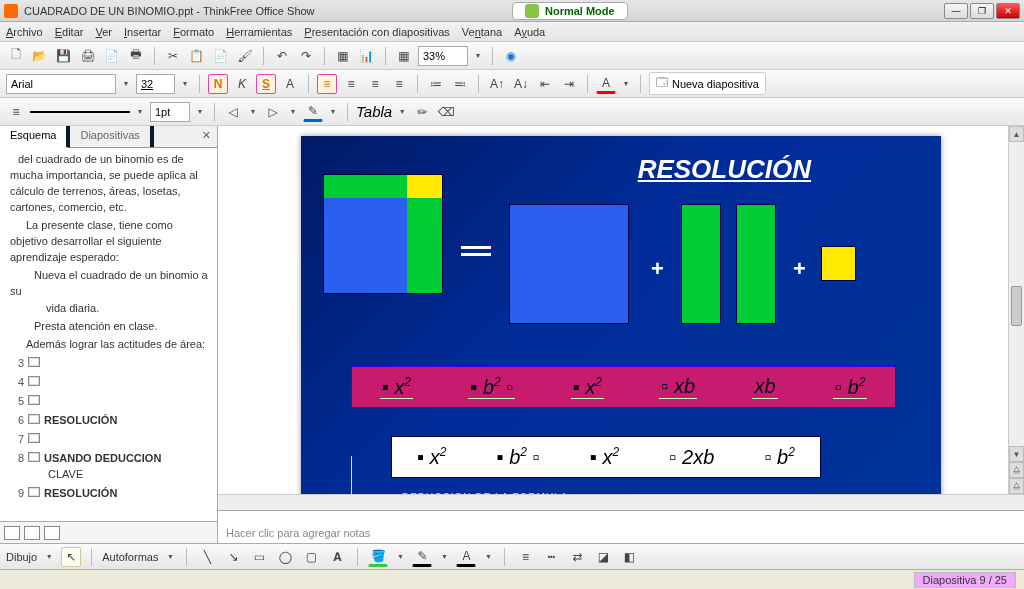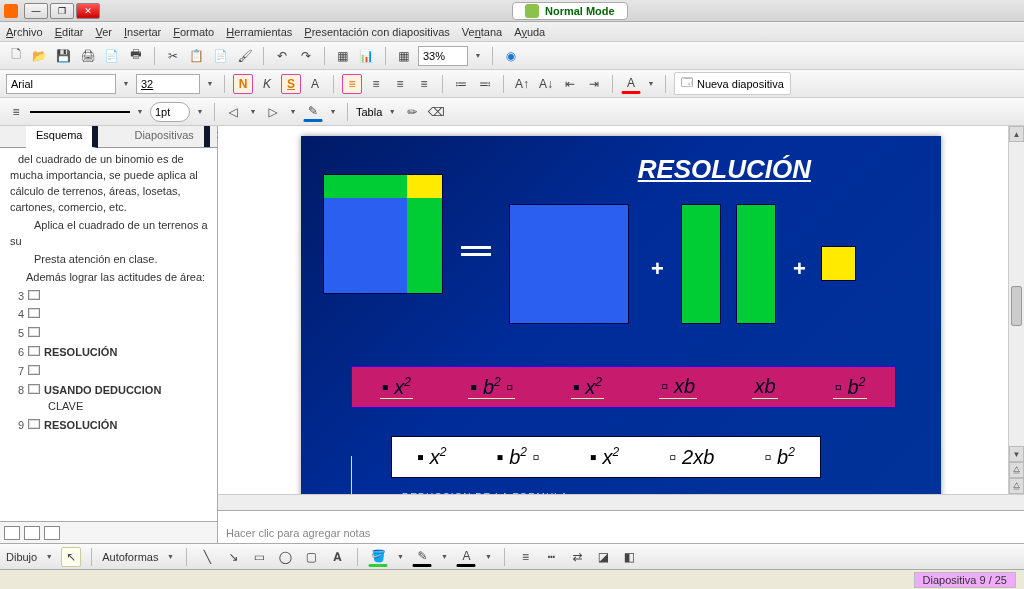--- a/index.html
+++ b/index.html
@@ -14,30 +14,30 @@
 .win-btn.close { background: linear-gradient(#f55,#c00); color: #fff; }
 .menubar { height: 20px; background: linear-gradient(#f2f2f2,#e4e4e4); display: flex; align-items: center; padding: 0 6px; gap: 12px; border-bottom: 1px solid #ccc; }
 .menubar span { font-size: 11px; color: #333; cursor: pointer; }
 .menubar span u { text-decoration: underline; }
 .toolbar { height: 28px; background: linear-gradient(#fafafa,#e8e8e8); display: flex; align-items: center; padding: 0 6px; gap: 4px; border-bottom: 1px solid #ccc; }
 .tbtn { width: 20px; height: 20px; border: 1px solid transparent; border-radius: 2px; display: flex; align-items: center; justify-content: center; cursor: pointer; font-size: 12px; color: #444; }
 .tbtn.orange { color: #d97706; font-weight: bold; border: 1px solid #d4a; background: #fff3e0; }
 .sep { width: 1px; height: 18px; background: #bbb; margin: 0 4px; }
 select, input.combo { font-size: 11px; height: 20px; border: 1px solid #aaa; background: #fff; padding: 0 4px; }
 .font-combo { width: 110px; }
-.size-combo { width: 64px; text-decoration: underline; }
+.size-combo { width: 39px; text-decoration: underline; }
 .zoom-combo { width: 50px; }
 .line-weight { width: 100px; height: 14px; display: flex; align-items: center; }
 .line-weight .lw { flex: 1; height: 2px; background: #000; }
 .dd { width: 12px; font-size: 7px; color: #555; display: flex; align-items: center; justify-content: center; }
 .nueva-diap { display: flex; align-items: center; gap: 4px; border: 1px solid #ccc; padding: 1px 6px; background: #fff; border-radius: 2px; cursor: pointer; }
 .main { flex: 1; display: flex; min-height: 0; }
 .left-panel { width: 218px; background: #fff; border-right: 1px solid #aaa; display: flex; flex-direction: column; }
 .tabs { display: flex; height: 22px; background: #f0f0f0; border-bottom: 1px solid #999; }
-.tab { padding: 3px 10px; font-size: 11px; color: #666; border-right: 6px solid #0f172a; cursor: pointer; margin-left: 26px; }
+.tab { padding: 3px 10px; font-size: 11px; color: #666; border-right: 4px solid #0f172a; cursor: pointer; }
 .tab.active { background: #fff; color: #000; border-bottom: 1px solid #fff; margin-bottom: -1px; font-weight: normal; }
 .tab-x { margin-left: auto; padding: 3px 6px; color: #666; cursor: pointer; }
 .outline { flex: 1; overflow-y: auto; padding: 4px 6px 4px 10px; font-size: 11px; line-height: 1.45; color: #333; }
 .outline .para { text-indent: 8px; margin-bottom: 2px; }
 .outline .row { display: flex; align-items: flex-start; gap: 4px; margin-top: 3px; }
 .outline .num { color: #555; width: 14px; text-align: right; }
 .outline .slide-icon { width: 12px; height: 10px; background: #fff; border: 1px solid #888; box-shadow: inset 0 0 0 1px #ddd; margin-top: 1px; }
 .outline .title-t { font-weight: bold; font-family: "Arial Black", Arial; }
 .view-icons { height: 22px; border-top: 1px solid #aaa; background: #f5f5f5; display: flex; align-items: center; gap: 4px; padding: 0 4px; }
 .view-icons .vb { width: 16px; height: 14px; border: 1px solid #888; background: #fff; cursor: pointer; }
@@ -73,20 +73,21 @@
 .statusbar .counter { border: 1px solid #bbb; padding: 1px 8px; background: #f0abfc; }
 .right-scroll { position: absolute; right: 0; top: 0; bottom: 0; width: 16px; background: #eee; border-left: 1px solid #ccc; }
 .right-scroll .thumb { position: absolute; left: 2px; right: 2px; top: 160px; height: 40px; background: #ccc; border: 1px solid #999; border-radius: 2px; }
 .right-scroll .arr { position: absolute; left:0;right:0;height:16px;display:flex;align-items:center;justify-content:center;font-size:8px;color:#555;background:#ddd;border:1px solid #bbb; }
 </style>
 </head>
 <body>
 
 <div class="titlebar">
   <div class="app-icon"></div>
+  <div class="title">CUADRADO DE UN BINOMIO.ppt - ThinkFree Office Show</div>
   <div class="win-controls">
     <div class="win-btn">—</div>
     <div class="win-btn">❐</div>
     <div class="win-btn close">✕</div>
   </div>
 </div>
 <div class="normal-mode">
   <div class="nm-icon"></div>
   <span>Normal Mode</span>
 </div>
@@ -161,47 +162,49 @@
     <span>Nueva diapositiva</span>
   </div>
 </div>
 
 <div class="toolbar">
   <div class="tbtn">≡</div>
   <div class="line-weight">
       <div class="lw"></div>
     </div>
   <div class="dd">▼</div>
-  <input class="combo" style="width: 40px; border-radius: 10px;" value="1pt">
+  <input class="combo" style="width: 40px;" value="1pt">
   <div class="dd">▼</div>
   <div class="sep"></div>
   <div class="tbtn">◁</div>
   <div class="dd">▼</div>
   <div class="tbtn">▷</div>
   <div class="dd">▼</div>
   <div class="tbtn" style="border-bottom:3px solid #06c;">✎</div>
   <div class="dd">▼</div>
   <div class="sep"></div>
-  <span style="font-size:11px;">Tabla</span>
+  <span style="font-size:15px;font-style:italic;">Tabla</span>
   <div class="dd">▼</div>
   <div class="tbtn">✏</div>
   <div class="tbtn">⌫</div>
 </div>
 
 <div class="main">
 
   <div class="left-panel">
     <div class="tabs">
       <div class="tab active">Esquema</div>
       <div class="tab">Diapositivas</div>
       <div class="tab-x">✕</div>
     </div>
     <div class="outline">
       <div class="para">del cuadrado de un binomio es de mucha importancia, se puede aplica al cálculo de terrenos, áreas, losetas, cartones, comercio, etc.</div>
-      <div class="para" style="text-indent:24px;">Aplica el cuadrado de un terrenos a su</div>
+      <div class="para" style="text-indent:16px;">La presente clase, tiene como objetivo desarrollar el siguiente aprendizaje esperado:</div>
+      <div class="para" style="text-indent:24px;">Nueva el cuadrado de un binomio a su</div>
+      <div class="para" style="text-indent:36px;">vida diaria.</div>
       <div class="para" style="text-indent:24px;">Presta atención en clase.</div>
       <div class="para" style="text-indent:16px;">Además lograr las actitudes de área:</div>
 
       <div class="row">
           <span class="num">3</span>
           <span class="slide-icon"></span>
         </div>
       <div class="row">
           <span class="num">4</span>
           <span class="slide-icon"></span>

